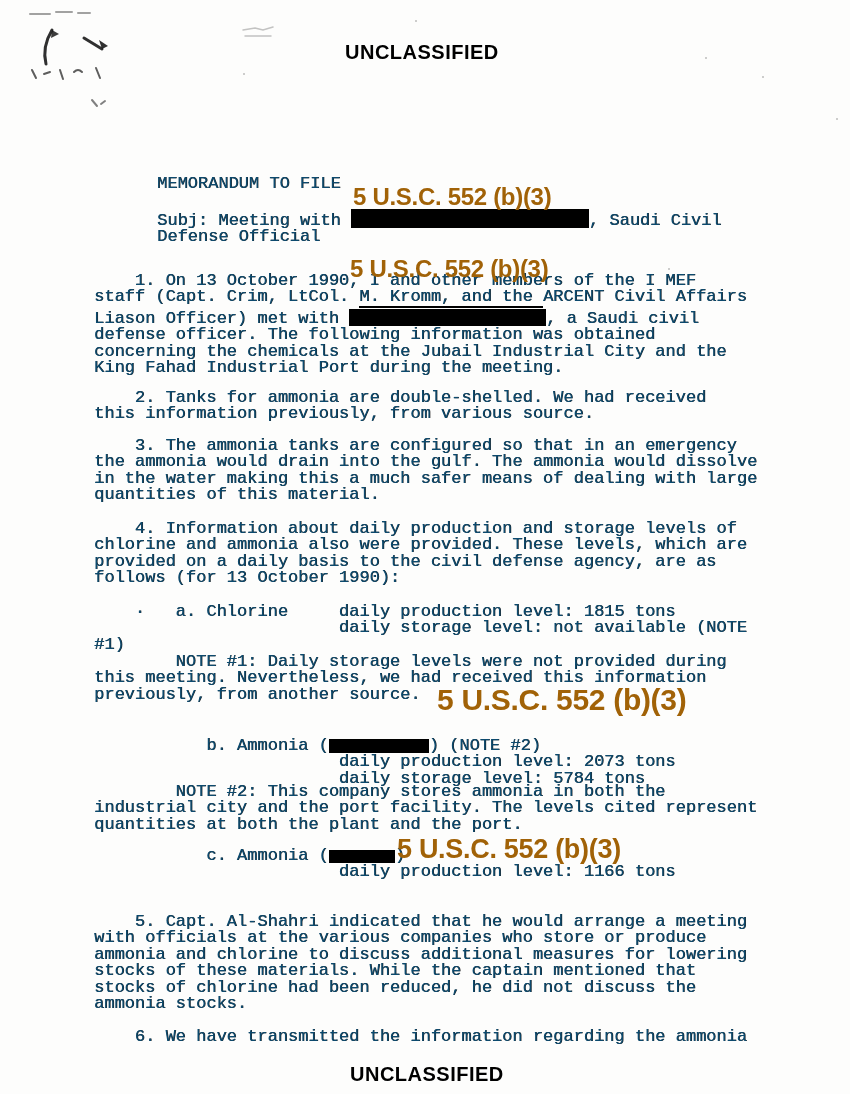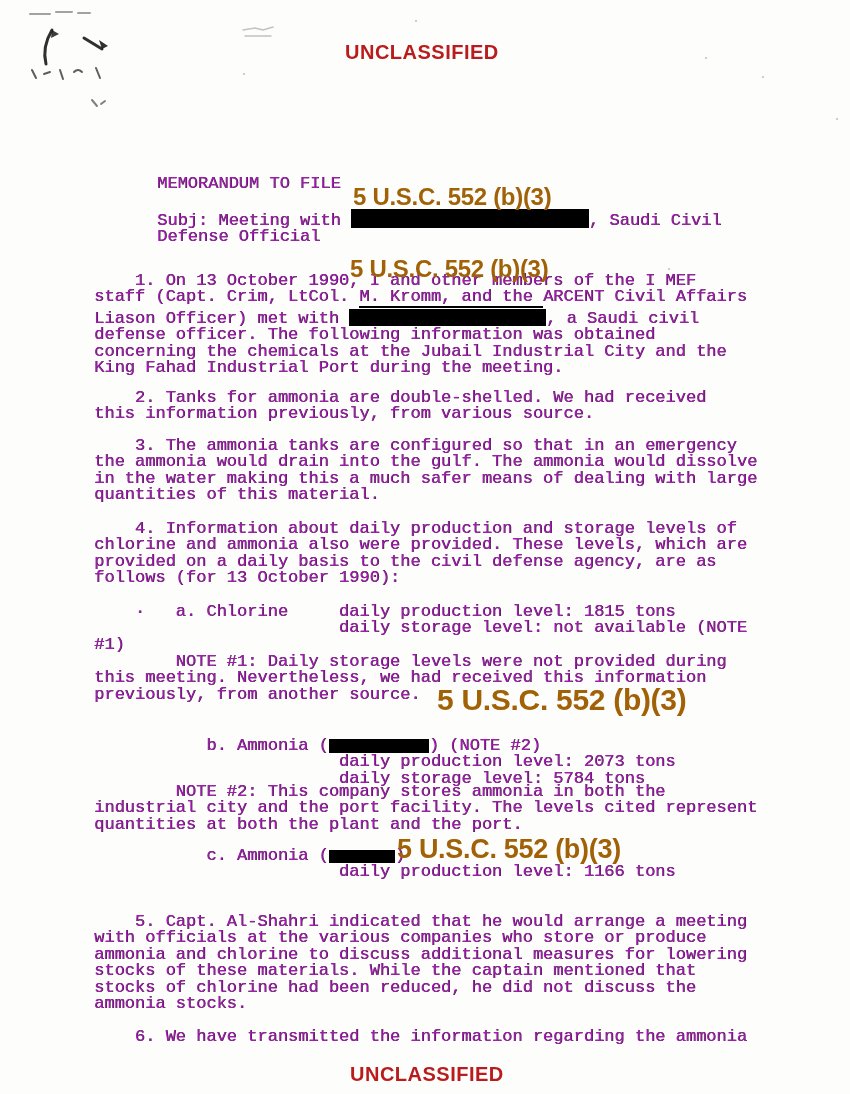--- a/index.html
+++ b/index.html
@@ -2,28 +2,28 @@
 <html><head>
 <meta charset="utf-8">
 <style>
   html,body{margin:0;padding:0;}
   body{
     width:850px;height:1094px;position:relative;background:#fdfdfc;overflow:hidden;
     font-family:"Liberation Mono","DejaVu Sans Mono",monospace;
   }
   .banner{
     position:absolute;font-family:"Liberation Sans","DejaVu Sans",sans-serif;
-    font-weight:bold;font-size:20px;letter-spacing:0.5px;color:#b91c1c;white-space:nowrap;
+    font-weight:bold;font-size:20px;letter-spacing:0.5px;color:#000000;white-space:nowrap;
   }
   #banner-top{left:345px;top:41px;}
   #banner-bottom{left:350px;top:1063px;}
   .block{
     position:absolute;left:94px;white-space:pre;
     font-family:"Liberation Mono","DejaVu Sans Mono",monospace;
-    font-size:17px;line-height:16.4px;color:#a21caf;
+    font-size:17px;line-height:16.4px;color:#0c4a6e;
     text-shadow:0.5px 0 #222;
   }
   #blk-memo_title{left:157px;top:176px;}
   #blk-subject{left:157px;top:206px;}
   #blk-p1{top:273px;}
   #blk-p2{top:390px;}
   #blk-p3{top:438px;}
   #blk-p4{top:521px;}
   #blk-item_a{top:604px;}
   #blk-note1{top:654px;}

